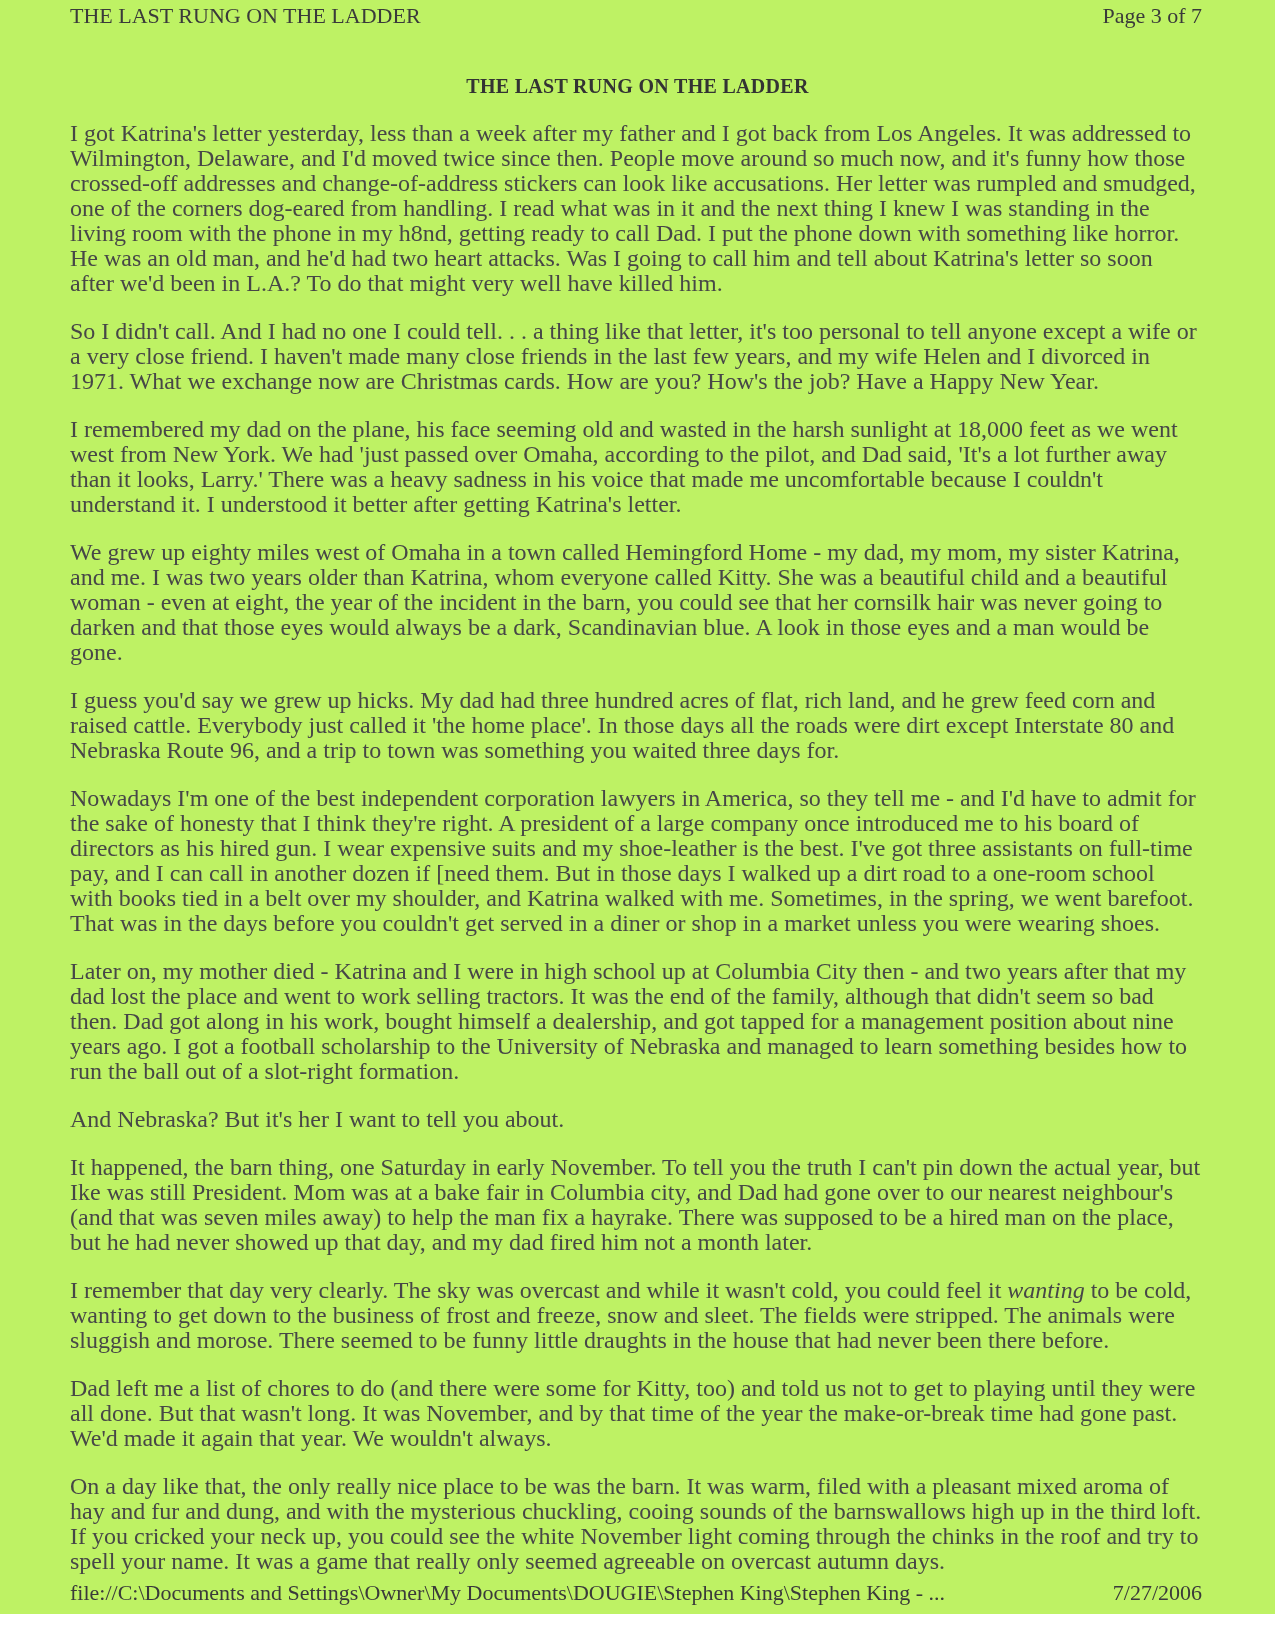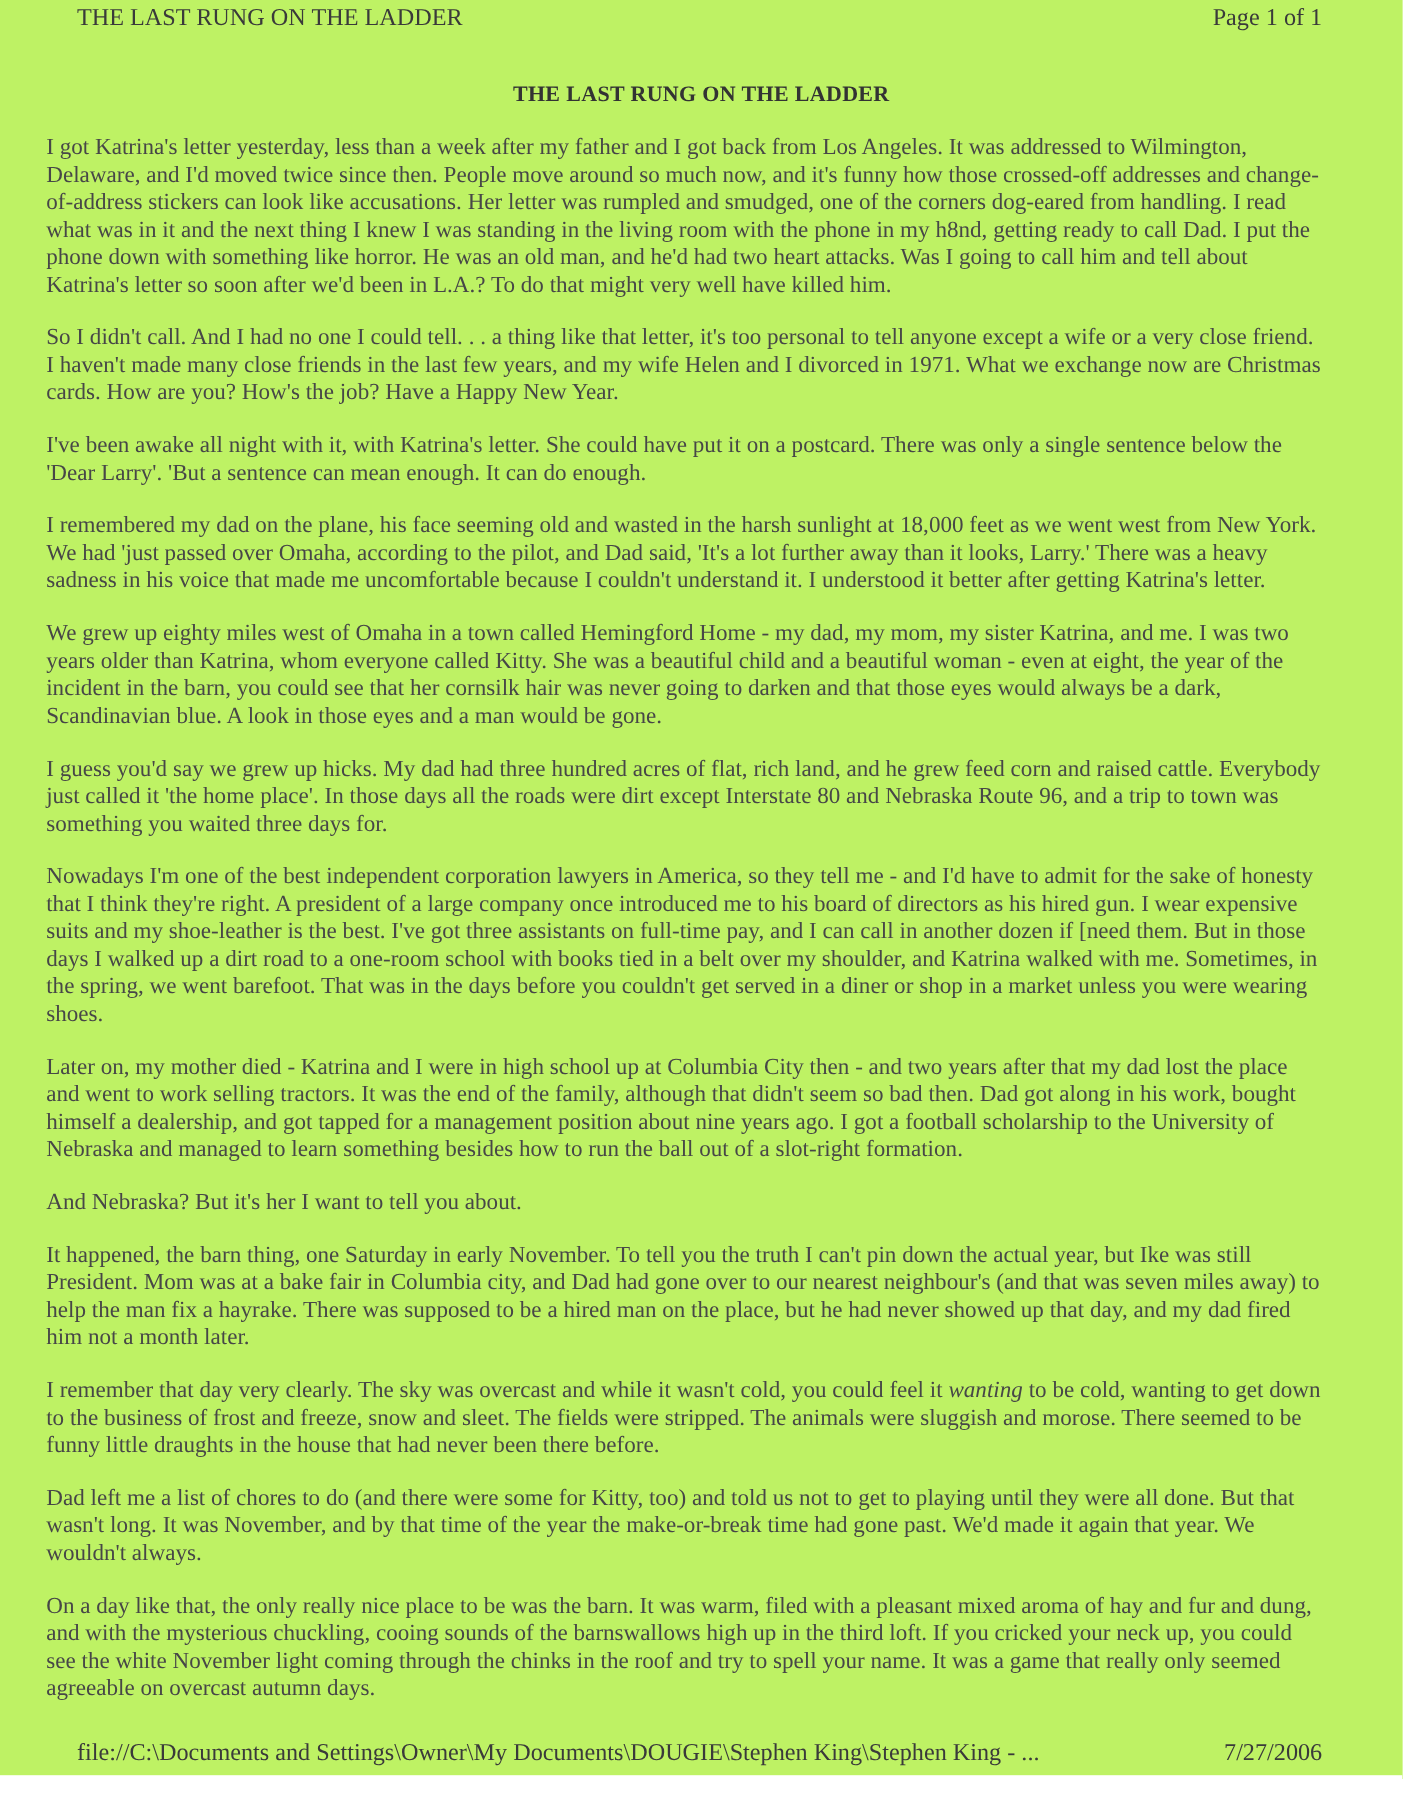--- a/index.html
+++ b/index.html
@@ -27,22 +27,22 @@
   .doc-title {
     margin: 46px 0 0 0;
     text-align: center;
     font-size: 20px;
     font-weight: bold;
     color: #333333;
     letter-spacing: 0.3px;
   }
   .story-body {
     margin-top: 8px;
-    padding: 0 73px 0 42px;
-    font-size: 21px;
+    padding: 0 73px 0 70px;
+    font-size: 24px;
     line-height: 25px;
     color: #474747;
   }
   .story-body p {
     margin: 23px 0;
     text-align: left;
   }
   .page-footer {
     position: absolute;
     left: 70px;
@@ -57,29 +57,28 @@
     gap: 30px;
   }
 </style>
 </head>
 <body>
 
 <div class="page">
 
   <div class="page-header">
     <span>THE LAST RUNG ON THE LADDER</span>
-    <span>Page 1 of 1</span>
+    <span>Page 3 of 7</span>
   </div>
 
   <h1 class="doc-title">THE LAST RUNG ON THE LADDER</h1>
 
   <div class="story-body">
       <p>I got Katrina's letter yesterday, less than a week after my father and I got back from Los Angeles. It was addressed to Wilmington, Delaware, and I'd moved twice since then. People move around so much now, and it's funny how those crossed-off addresses and change-of-address stickers can look like accusations. Her letter was rumpled and smudged, one of the corners dog-eared from handling. I read what was in it and the next thing I knew I was standing in the living room with the phone in my h8nd, getting ready to call Dad. I put the phone down with something like horror. He was an old man, and he'd had two heart attacks. Was I going to call him and tell about Katrina's letter so soon after we'd been in L.A.? To do that might very well have killed him.</p>
       <p>So I didn't call. And I had no one I could tell. . . a thing like that letter, it's too personal to tell anyone except a wife or a very close friend. I haven't made many close friends in the last few years, and my wife Helen and I divorced in 1971. What we exchange now are Christmas cards. How are you? How's the job? Have a Happy New Year.</p>
-      <p>I've been awake all night with it, with Katrina's letter. She could have put it on a postcard. There was only a single sentence below the 'Dear Larry'. 'But a sentence can mean enough. It can do enough.</p>
       <p>I remembered my dad on the plane, his face seeming old and wasted in the harsh sunlight at 18,000 feet as we went west from New York. We had 'just passed over Omaha, according to the pilot, and Dad said, 'It's a lot further away than it looks, Larry.' There was a heavy sadness in his voice that made me uncomfortable because I couldn't understand it. I understood it better after getting Katrina's letter.</p>
       <p>We grew up eighty miles west of Omaha in a town called Hemingford Home - my dad, my mom, my sister Katrina, and me. I was two years older than Katrina, whom everyone called Kitty. She was a beautiful child and a beautiful woman - even at eight, the year of the incident in the barn, you could see that her cornsilk hair was never going to darken and that those eyes would always be a dark, Scandinavian blue. A look in those eyes and a man would be gone.</p>
       <p>I guess you'd say we grew up hicks. My dad had three hundred acres of flat, rich land, and he grew feed corn and raised cattle. Everybody just called it 'the home place'. In those days all the roads were dirt except Interstate 80 and Nebraska Route 96, and a trip to town was something you waited three days for.</p>
       <p>Nowadays I'm one of the best independent corporation lawyers in America, so they tell me - and I'd have to admit for the sake of honesty that I think they're right. A president of a large company once introduced me to his board of directors as his hired gun. I wear expensive suits and my shoe-leather is the best. I've got three assistants on full-time pay, and I can call in another dozen if [need them. But in those days I walked up a dirt road to a one-room school with books tied in a belt over my shoulder, and Katrina walked with me. Sometimes, in the spring, we went barefoot. That was in the days before you couldn't get served in a diner or shop in a market unless you were wearing shoes.</p>
       <p>Later on, my mother died - Katrina and I were in high school up at Columbia City then - and two years after that my dad lost the place and went to work selling tractors. It was the end of the family, although that didn't seem so bad then. Dad got along in his work, bought himself a dealership, and got tapped for a management position about nine years ago. I got a football scholarship to the University of Nebraska and managed to learn something besides how to run the ball out of a slot-right formation.</p>
       <p>And Nebraska? But it's her I want to tell you about.</p>
       <p>It happened, the barn thing, one Saturday in early November. To tell you the truth I can't pin down the actual year, but Ike was still President. Mom was at a bake fair in Columbia city, and Dad had gone over to our nearest neighbour's (and that was seven miles away) to help the man fix a hayrake. There was supposed to be a hired man on the place, but he had never showed up that day, and my dad fired him not a month later.</p>
       <p>I remember that day very clearly. The sky was overcast and while it wasn't cold, you could feel it <i>wanting</i> to be cold, wanting to get down to the business of frost and freeze, snow and sleet. The fields were stripped. The animals were sluggish and morose. There seemed to be funny little draughts in the house that had never been there before.</p>
       <p>Dad left me a list of chores to do (and there were some for Kitty, too) and told us not to get to playing until they were all done. But that wasn't long. It was November, and by that time of the year the make-or-break time had gone past. We'd made it again that year. We wouldn't always.</p>
       <p>On a day like that, the only really nice place to be was the barn. It was warm, filed with a pleasant mixed aroma of hay and fur and dung, and with the mysterious chuckling, cooing sounds of the barnswallows high up in the third loft. If you cricked your neck up, you could see the white November light coming through the chinks in the roof and try to spell your name. It was a game that really only seemed agreeable on overcast autumn days.</p>

